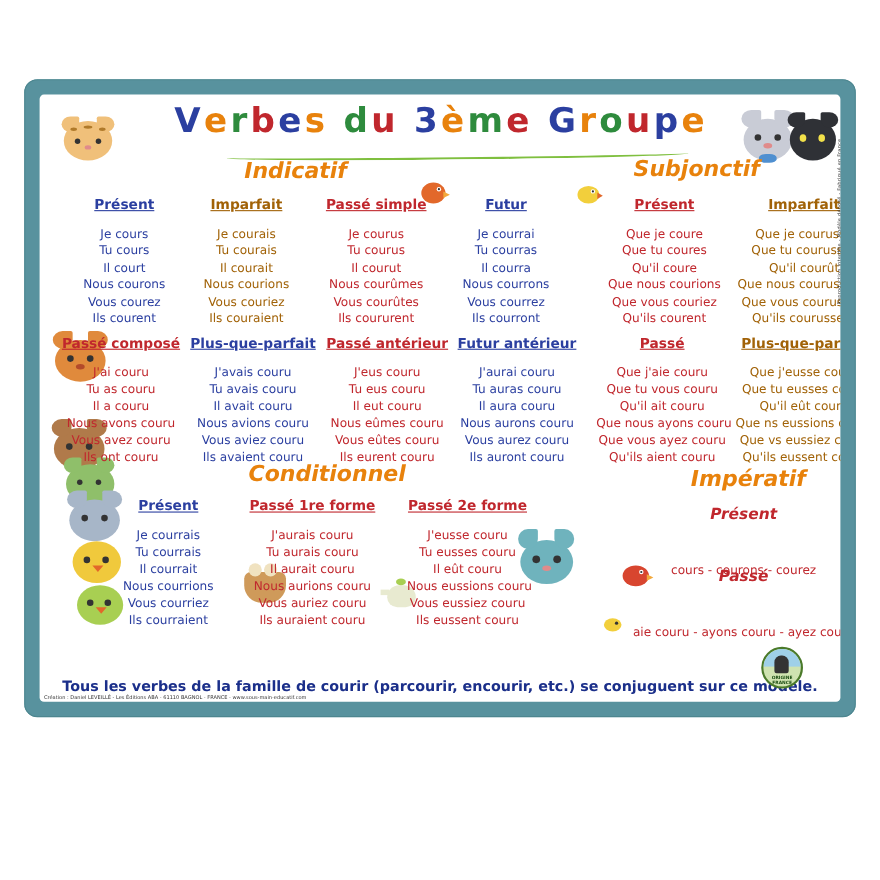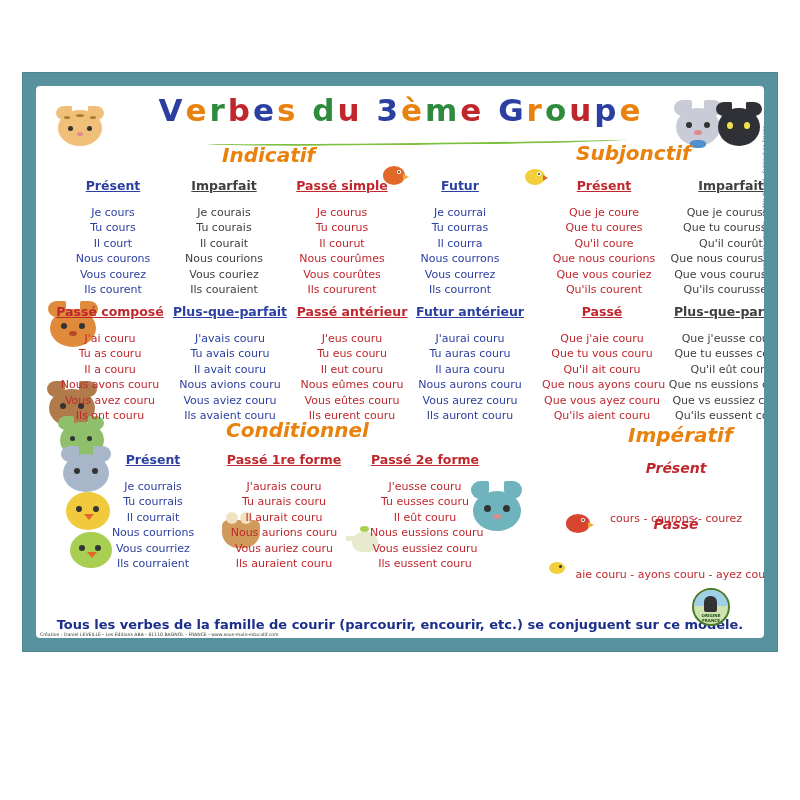--- a/index.html
+++ b/index.html
@@ -20,21 +20,21 @@
     background: #ffffff;
   }
   
   .poster-frame {
     position: absolute;
     left: 22px;
     top: 72px;
     width: 756px;
     height: 580px;
     background: #58929e;
-    border-radius: 0;
+    border-radius: 12px;
     box-shadow: 0 0 0 1px #4d868f inset;
   }
   .poster-inner {
     position: absolute;
     left: 14px;
     top: 14px;
     right: 14px;
     bottom: 14px;
     background: #ffffff;
     border-radius: 4px;
@@ -96,21 +96,21 @@
     margin: 12px;
     padding: 0;
     text-align: center;
   }
   .tense li {
     font-size: 11px;
     line-height: 15.4px;
     white-space: nowrap;
   }
   .c-blue { color: #2b3fa0; }
-  .c-green { color: #404040; }
+  .c-green { color: #a16207; }
   .c-red { color: #c0272d; }
 
   
   .bottom-note {
     position: absolute;
     left: 0;
     right: 0;
     bottom: 6px;
     text-align: center;
     font-size: 13px;

